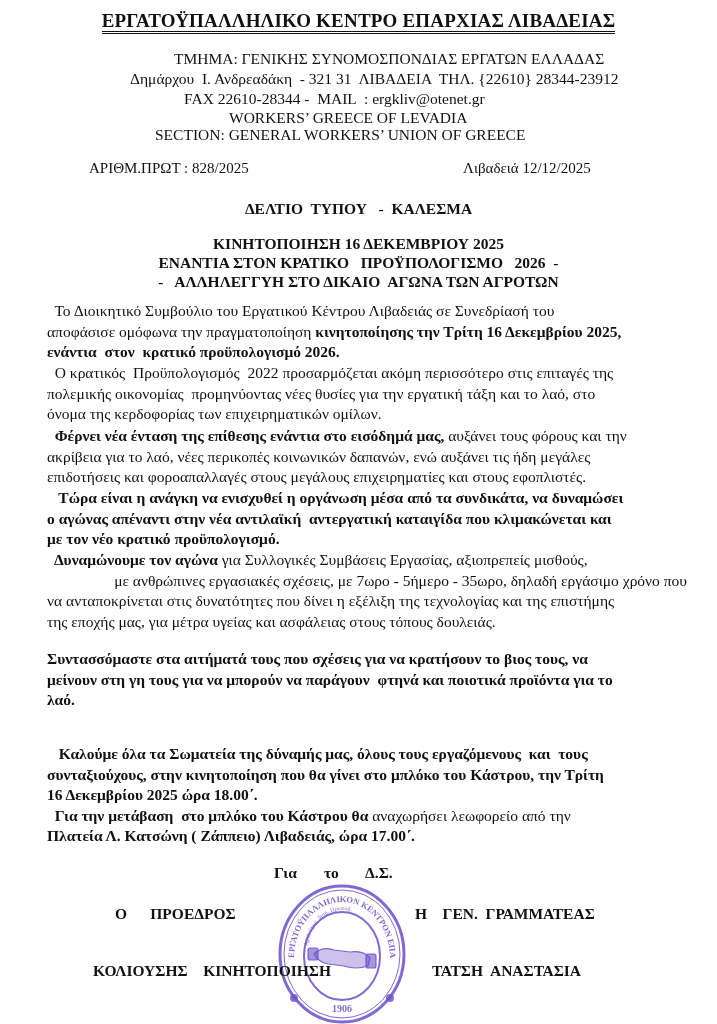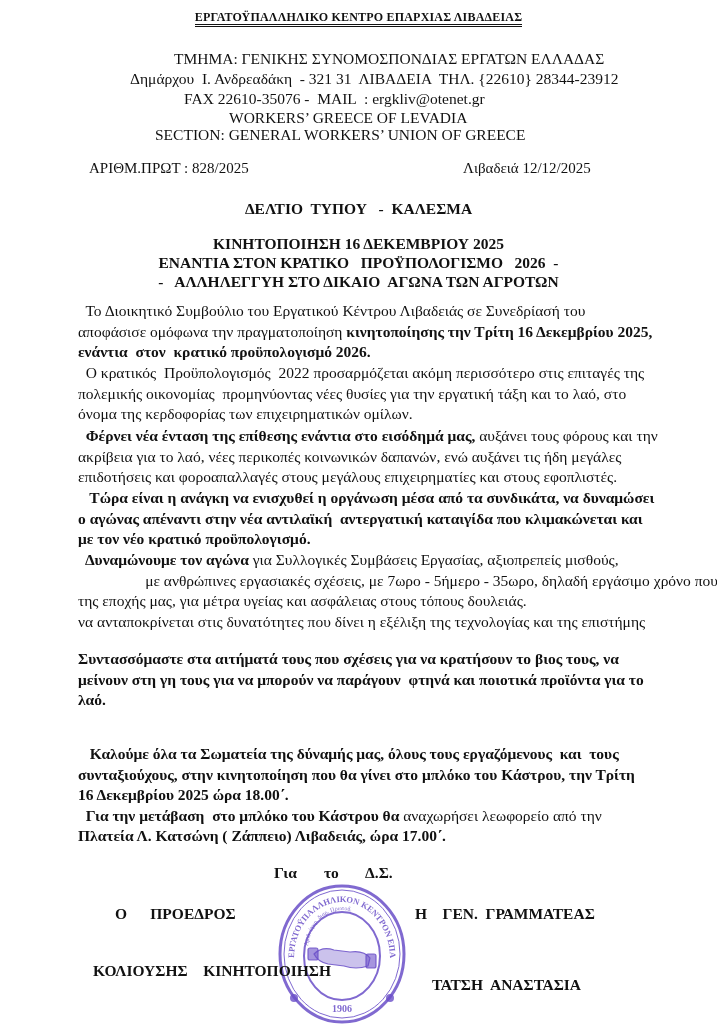--- a/index.html
+++ b/index.html
@@ -1,37 +1,37 @@
 <!DOCTYPE html>
 <html><head>
   <meta charset="utf-8">
   <style>
     html, body { margin: 0; padding: 0; background: #ffffff; }
     body { width: 717px; height: 1024px; position: relative; overflow: hidden;
       font-family: "Liberation Serif", "DejaVu Serif", serif; color: #111; }
     .abs { position: absolute; white-space: nowrap; }
     .center { left: 0; width: 717px; text-align: center; }
-    .title { top: 10px; font-size: 12px; font-weight: bold; letter-spacing: 0.2px; }
+    .title { top: 10px; font-size: 19px; font-weight: bold; letter-spacing: 0.2px; }
     .title span { border-bottom: 3px double #111; padding-bottom: 0px; }
     .hdr { font-size: 15.5px; line-height: 20px; }
     .b { font-weight: bold; }
     .doc-row { font-size: 15px; }
     .heading { font-size: 15.5px; font-weight: bold; line-height: 20px; }
-    .para { position: absolute; left: 47px; width: 640px; font-size: 15.5px; line-height: 20.5px; white-space: normal; margin-left: 31px; }
+    .para { position: absolute; left: 47px; width: 640px; font-size: 15.5px; line-height: 20.5px; white-space: normal; }
     .line { display: block; white-space: nowrap; }
     .sig { font-size: 15.5px; font-weight: bold; }
     .stamp { position: absolute; left: 272px; top: 880px; width: 140px; height: 145px; }
   </style>
 </head>
 <body>
 
 <div class="abs center title"><span>ΕΡΓΑΤΟΫΠΑΛΛΗΛΙΚΟ  ΚΕΝΤΡΟ  ΕΠΑΡΧΙΑΣ  ΛΙΒΑΔΕΙΑΣ</span></div>
 <div class="abs hdr" style="left: 174px; top: 49px; white-space: pre;">ΤΜΗΜΑ: ΓΕΝΙΚΗΣ ΣΥΝΟΜΟΣΠΟΝΔΙΑΣ ΕΡΓΑΤΩΝ ΕΛΛΑΔΑΣ</div>
 <div class="abs hdr" style="left: 130px; top: 69px; white-space: pre;">Δημάρχου  Ι. Ανδρεαδάκη  - 321 31  ΛΙΒΑΔΕΙΑ  ΤΗΛ. {22610} 28344-23912</div>
-<div class="abs hdr" style="left: 184px; top: 89px; white-space: pre;">FAX 22610-35076 -  MAIL  : ergkliv@otenet.gr</div>
+<div class="abs hdr" style="left: 184px; top: 89px; white-space: pre;">FAX 22610-28344 -  MAIL  : ergkliv@otenet.gr</div>
 <div class="abs hdr" style="left: 229px; top: 108px; white-space: pre;">WORKERS’ GREECE OF LEVADIA</div>
 <div class="abs hdr" style="left: 155px; top: 125px; white-space: pre; text-align: right;">SECTION: GENERAL WORKERS’ UNION OF GREECE</div>
 
 <div class="abs doc-row" style="left:89px; top:160px;">ΑΡΙΘΜ.ΠΡΩΤ  : 828/2025</div>
 <div class="abs doc-row" style="left:463px; top:160px;">Λιβαδειά 12/12/2025</div>
 
 <div class="abs center heading" style="top: 199px; white-space: pre;">ΔΕΛΤΙΟ  ΤΥΠΟΥ   -  ΚΑΛΕΣΜΑ</div>
 
 <div class="abs center heading" style="top: 234px; white-space: pre;">ΚΙΝΗΤΟΠΟΙΗΣΗ 16 ΔΕΚΕΜΒΡΙΟΥ 2025</div>
 <div class="abs center heading" style="top: 253px; white-space: pre;">ΕΝΑΝΤΙΑ ΣΤΟΝ ΚΡΑΤΙΚΟ   ΠΡΟΫΠΟΛΟΓΙΣΜΟ   2026  -</div>
@@ -57,22 +57,22 @@
 
 <div class="para b" style="top:488px;">
   <span class="line" style="white-space: pre;">   Τώρα είναι η ανάγκη να ενισχυθεί η οργάνωση μέσα από τα συνδικάτα, να δυναμώσει</span>
   <span class="line" style="white-space: pre;">ο αγώνας απέναντι στην νέα αντιλαϊκή  αντεργατική καταιγίδα που κλιμακώνεται και</span>
   <span class="line" style="white-space: pre;">με τον νέο κρατικό προϋπολογισμό.</span>
 </div>
 
 <div class="para" style="top:550px;">
   <span class="line" style="white-space: pre;"><span class="b">  Δυναμώνουμε τον αγώνα</span><span> για Συλλογικές Συμβάσεις Εργασίας, αξιοπρεπείς μισθούς,</span></span>
   <span class="line" style="white-space: pre; text-align: right;">με ανθρώπινες εργασιακές σχέσεις, με 7ωρο - 5ήμερο - 35ωρο, δηλαδή εργάσιμο χρόνο που</span>
+  <span class="line" style="white-space: pre;">να ανταποκρίνεται στις δυνατότητες που δίνει η εξέλιξη της τεχνολογίας και της επιστήμης</span>
   <span class="line" style="white-space: pre;">της εποχής μας, για μέτρα υγείας και ασφάλειας στους τόπους δουλειάς.</span>
-  <span class="line" style="white-space: pre;">να ανταποκρίνεται στις δυνατότητες που δίνει η εξέλιξη της τεχνολογίας και της επιστήμης</span>
 </div>
 
 <div class="para b" style="top:649px;">
   <span class="line" style="white-space: pre;">Συντασσόμαστε στα αιτήματά τους που σχέσεις για να κρατήσουν το βιος τους, να</span>
   <span class="line" style="white-space: pre;">μείνουν στη γη τους για να μπορούν να παράγουν  φτηνά και ποιοτικά προϊόντα για το</span>
   <span class="line" style="white-space: pre;">λαό.</span>
 </div>
 
 <div class="para b" style="top:744px;">
   <span class="line" style="white-space: pre;">   Καλούμε όλα τα Σωματεία της δύναμής μας, όλους τους εργαζόμενους  και  τους</span>
@@ -105,13 +105,13 @@
   </g>
   <circle cx="22" cy="118" r="4" fill="#6a4fc8" fill-opacity="0.8"></circle>
   <circle cx="118" cy="118" r="4" fill="#6a4fc8" fill-opacity="0.8"></circle>
   <text x="70" y="132" text-anchor="middle" font-size="10" font-weight="bold" fill="#6a4fc8" fill-opacity="0.85" font-family="Liberation Serif, serif">1906</text>
 </svg>
 
 <div class="abs sig" style="left:274px; top:864px; white-space:pre;">Για       το       Δ.Σ.</div>
 <div class="abs sig" style="left:115px; top:905px; white-space:pre;">Ο      ΠΡΟΕΔΡΟΣ</div>
 <div class="abs sig" style="left:415px; top:905px; white-space:pre;">Η    ΓΕΝ.  ΓΡΑΜΜΑΤΕΑΣ</div>
 <div class="abs sig" style="left:93px; top:962px; white-space:pre;">ΚΟΛΙΟΥΣΗΣ    ΚΙΝΗΤΟΠΟΙΗΣΗ</div>
-<div class="abs sig" style="left:432px; top:962px; white-space:pre;margin-top:14px;">ΤΑΤΣΗ  ΑΝΑΣΤΑΣΙΑ</div>
+<div class="abs sig" style="left:432px; top:962px; white-space:pre;">ΤΑΤΣΗ  ΑΝΑΣΤΑΣΙΑ</div>
 
 </body></html>

